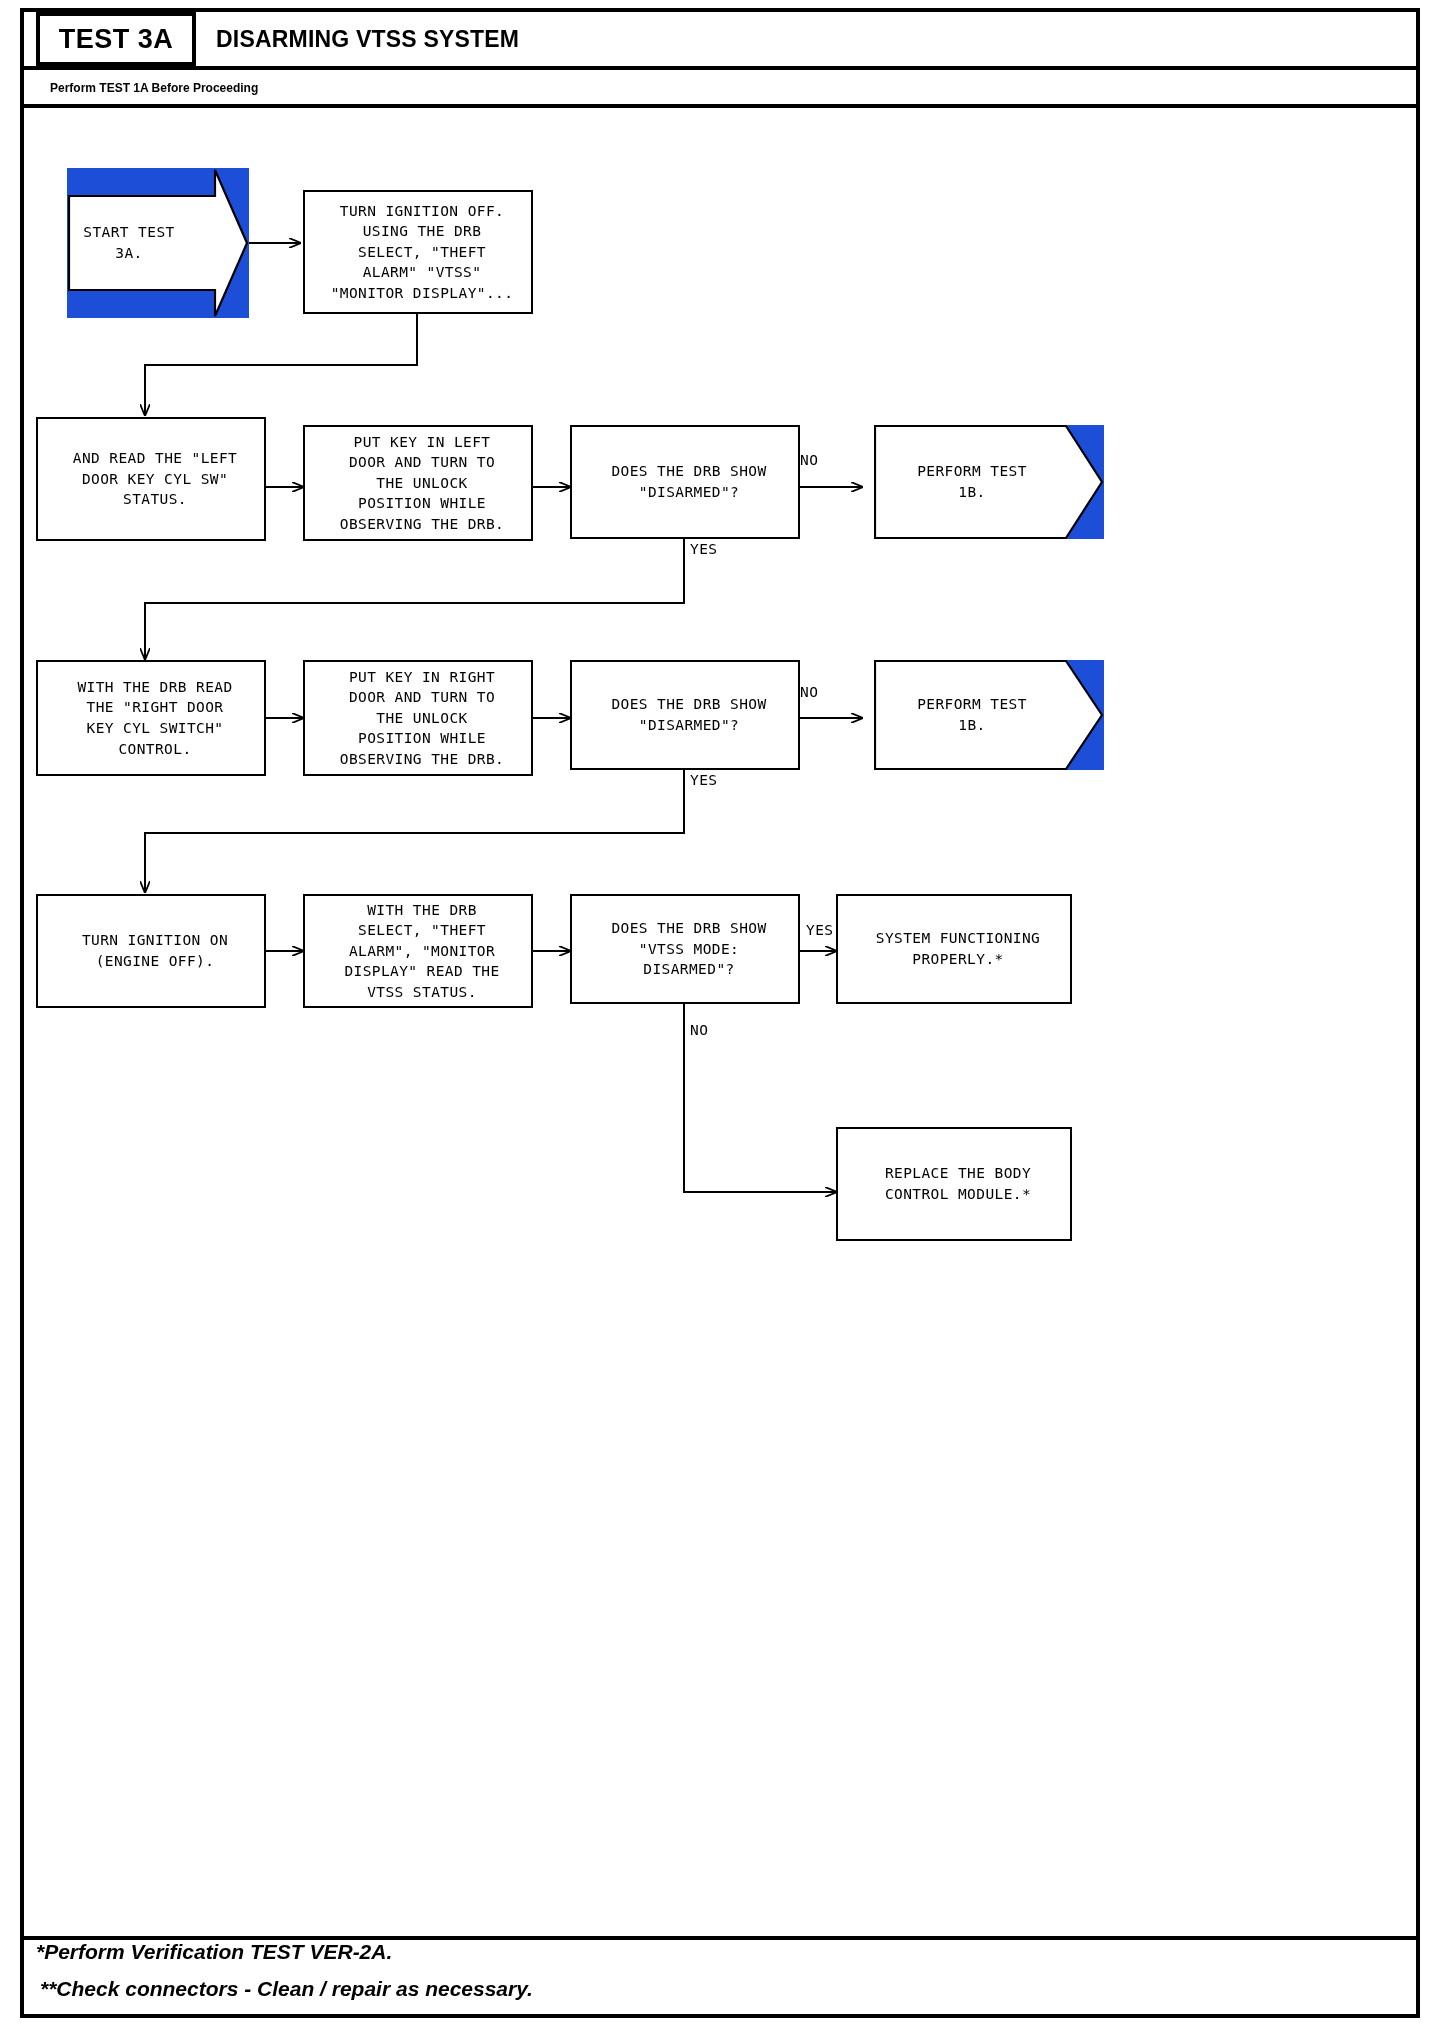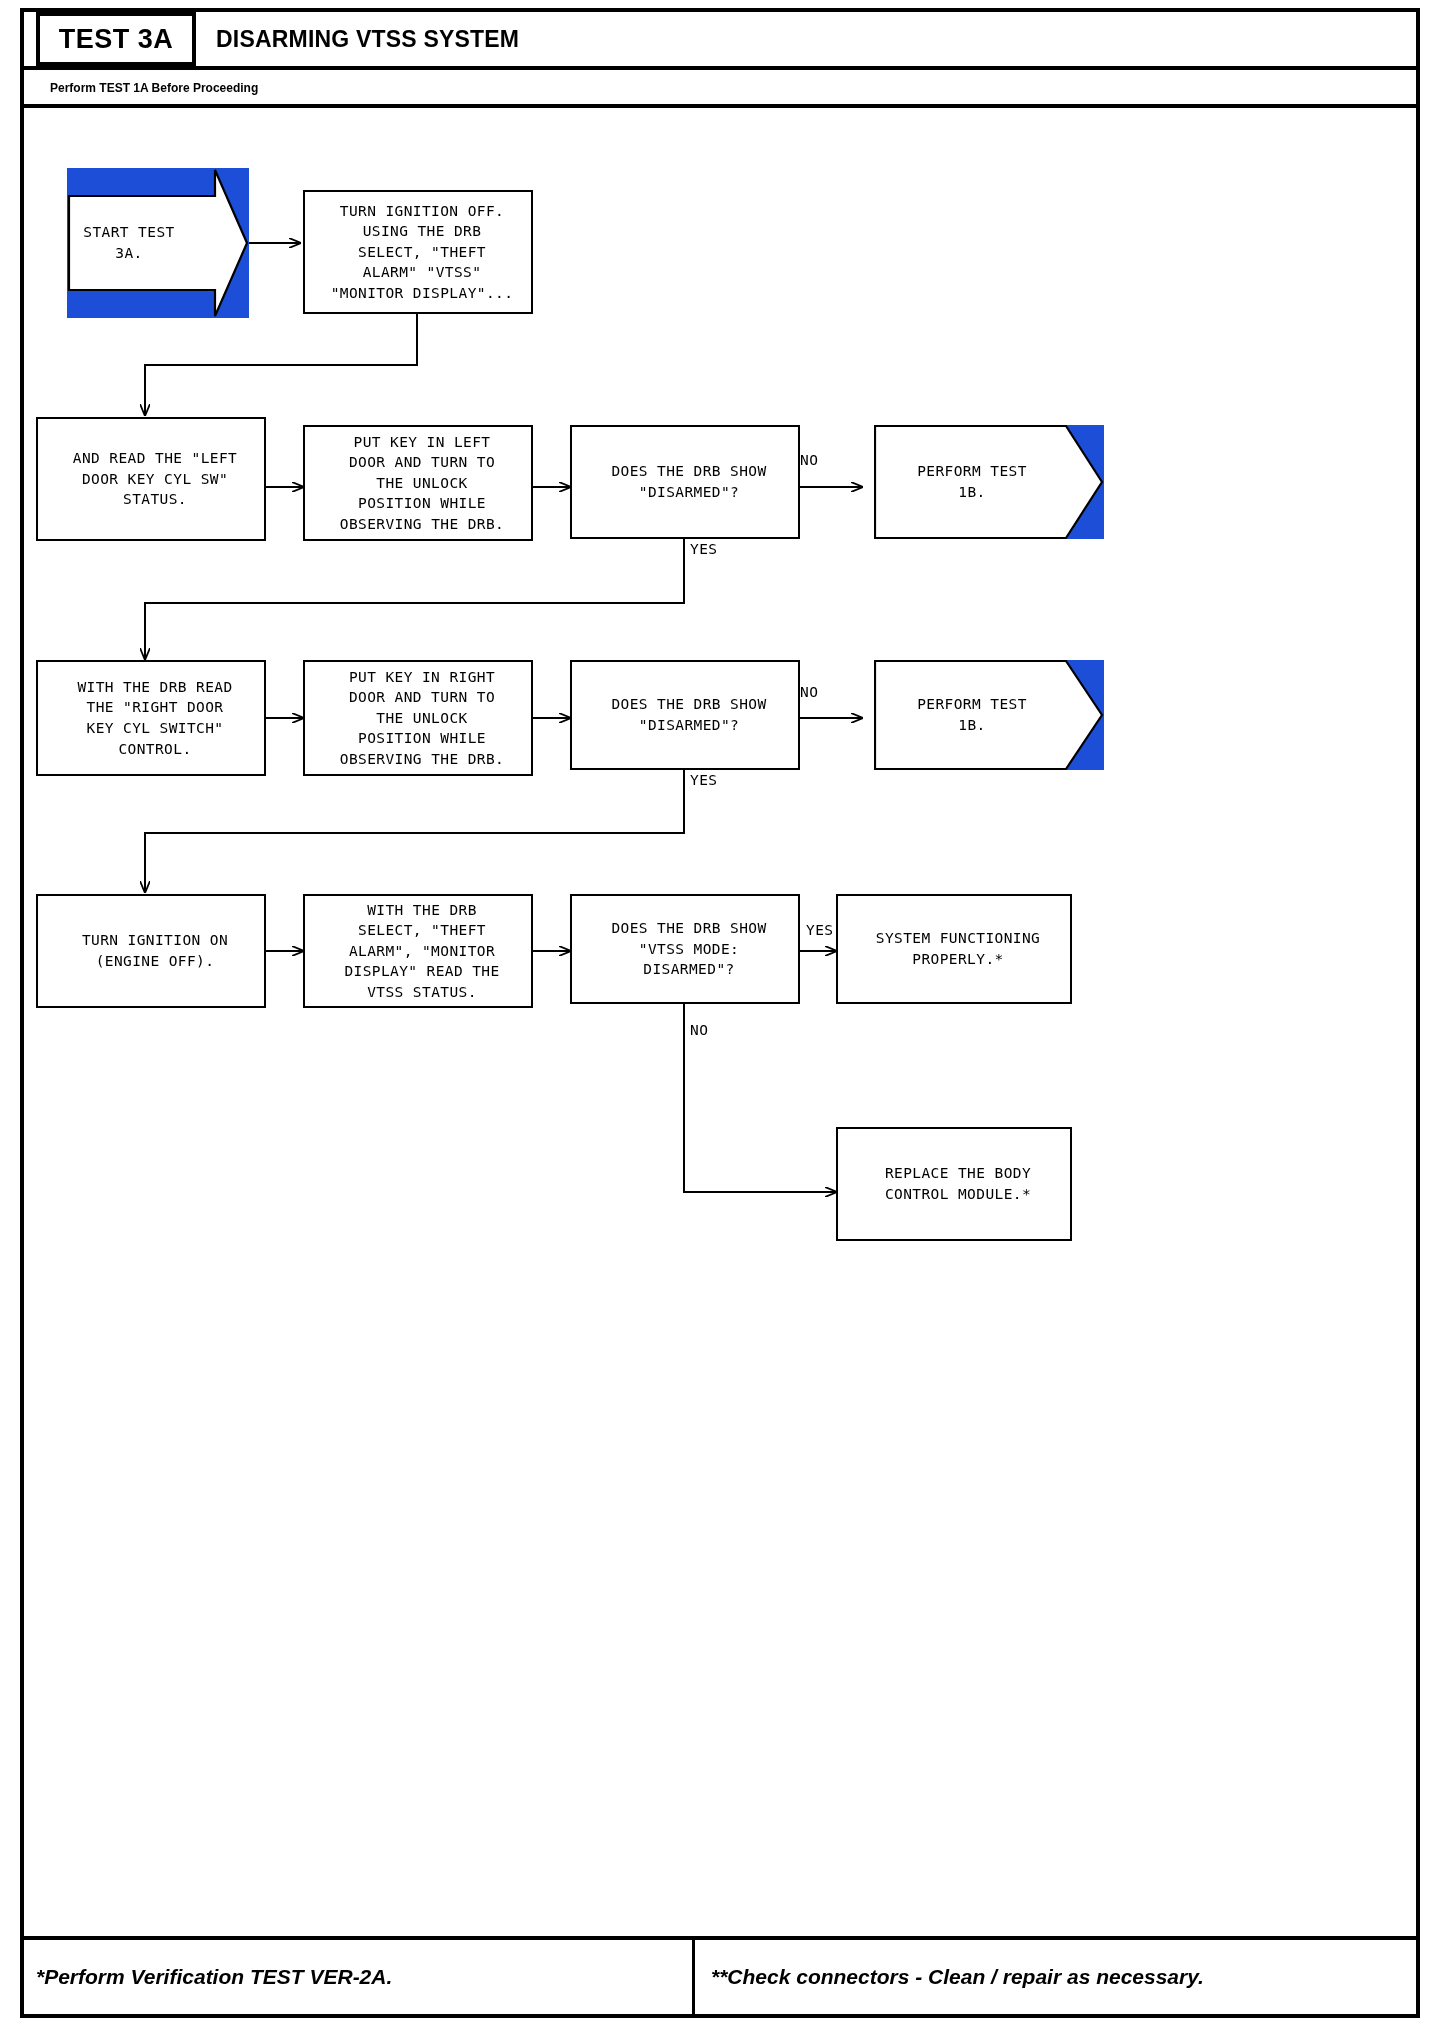--- a/index.html
+++ b/index.html
@@ -68,21 +68,21 @@
   .start-node .atext{padding-right:58px;}
   .elabel{
     position:absolute;
     font-family:"DejaVu Sans Mono","Liberation Mono",monospace;
     font-size:14.5px;letter-spacing:.4px;color:#000;white-space:nowrap;
   }
   
   #ftr-rule{position:absolute;left:24px;top:1936px;width:1392px;height:4px;background:#000;}
   #ftr{
     position:absolute;left:24px;top:1940px;width:1392px;height:74px;
-    display:flex;align-items:stretch;
+    display:flex;align-items:stretch;flex-direction:column;
   }
   #ftr-left{
     width:668px;display:flex;align-items:center;
     font-weight:bold;font-style:italic;font-size:21px;padding-left:12px;
     box-sizing:border-box;
   }
   #ftr-div{width:3px;background:#000;}
   #ftr-right{
     flex:1;display:flex;align-items:center;
     font-weight:bold;font-style:italic;font-size:21px;padding-left:16px;

